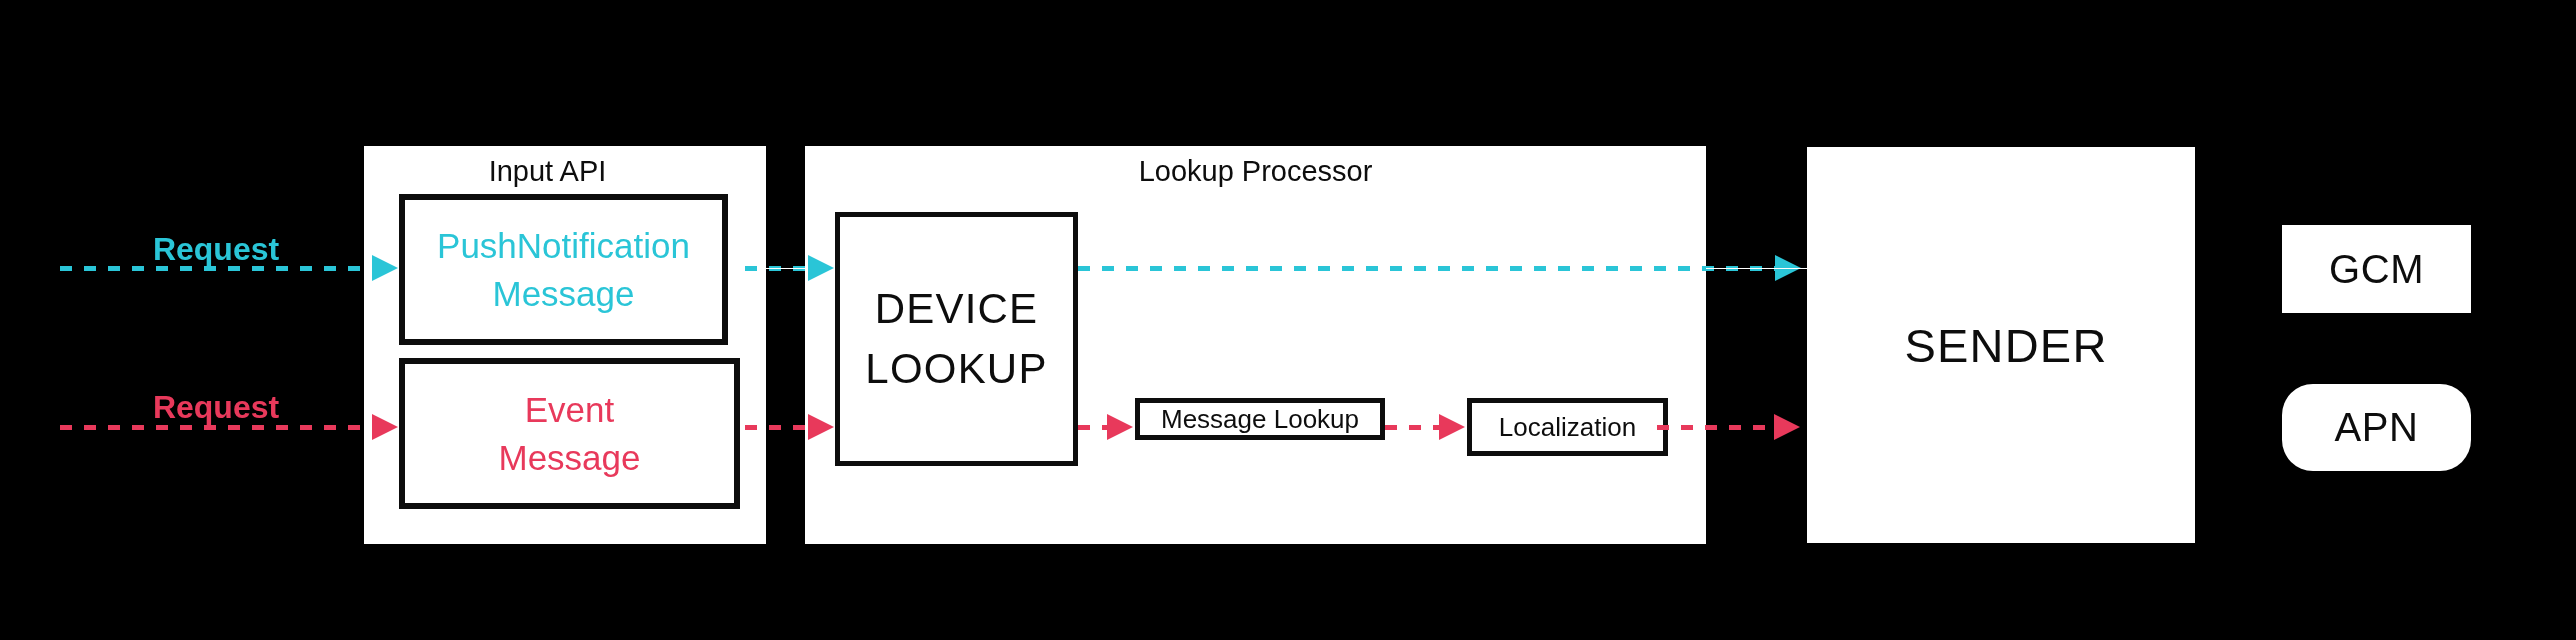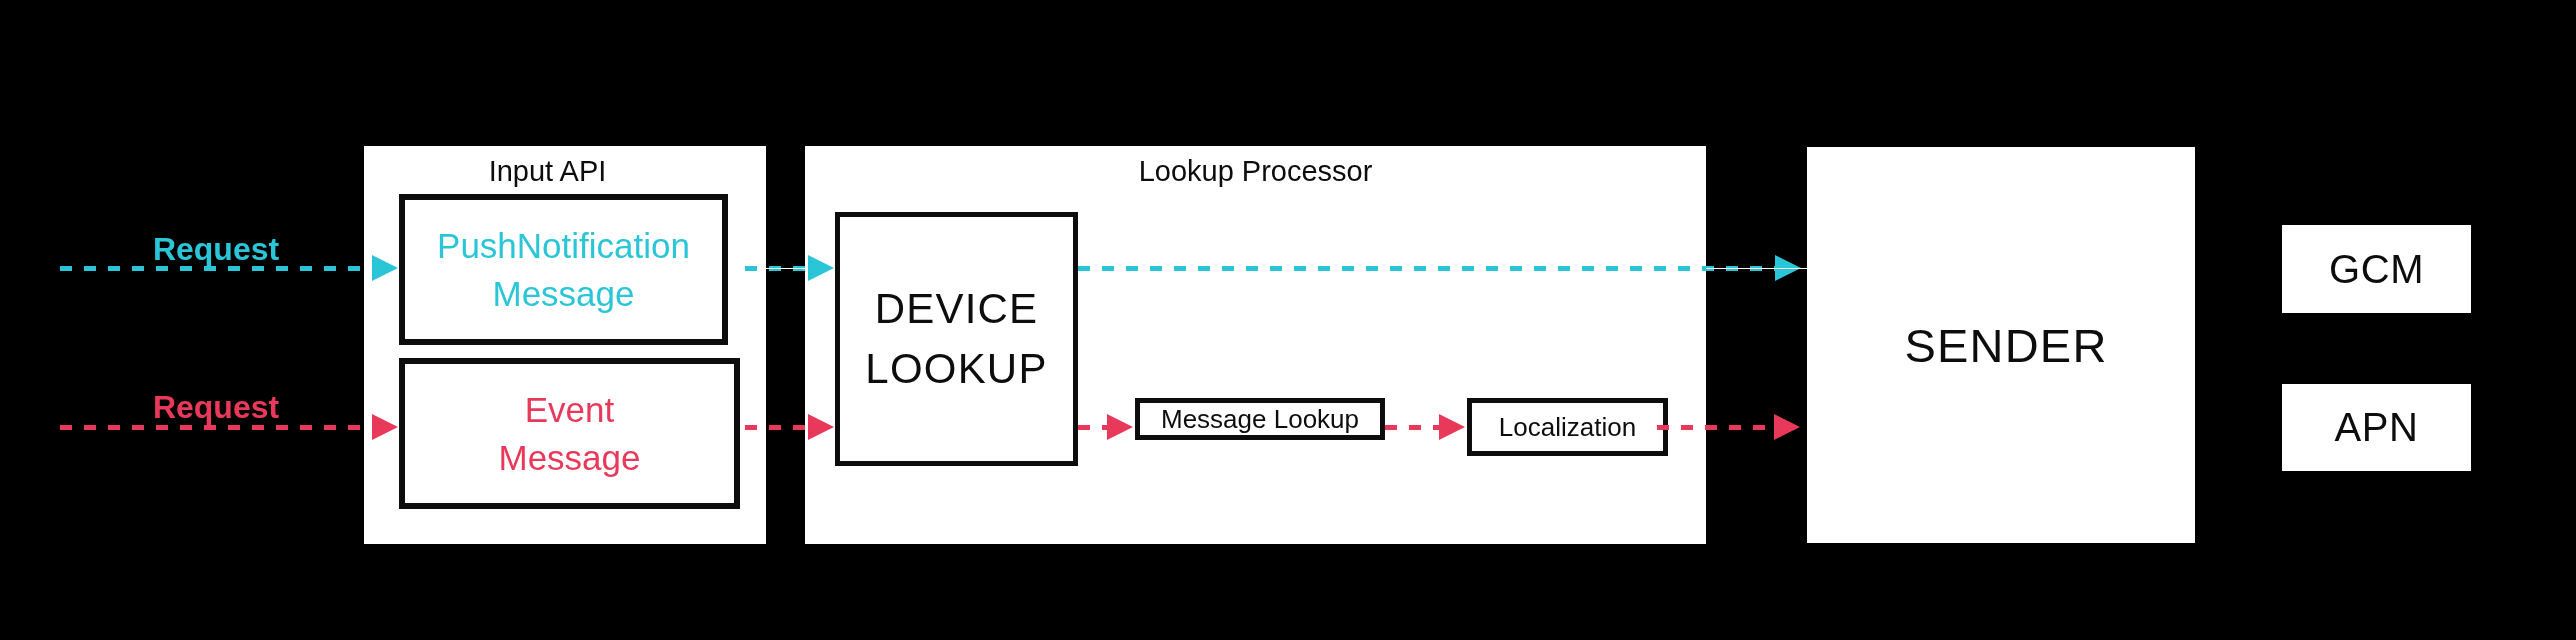--- a/index.html
+++ b/index.html
@@ -89,21 +89,21 @@
   <span class="line small-node-text">Localization</span>
 </div>
 
 <div class="big-center" style="left:1807px;top:147px;width:378px;height:396px;">
   <span class="sender-text">SENDER</span>
 </div>
 
 <div class="endpoint" style="left:2282px;top:225px;width:189px;height:88px;">
   <span class="endpoint-text">GCM</span>
 </div>
-<div class="endpoint" style="left:2282px;top:384px;width:189px;height:87px;">
+<div class="endpoint" style="left:2282px;top:384px;width:189px;height:87px;border-radius:31px;">
   <span class="endpoint-text">APN</span>
 </div>
 
 <div class="dashline cyan" style="left:60px;top:266px;width:307px;"></div>
 <div class="arrowhead cyan" style="left:372px;top:255px;"></div>
 
 <div class="dashline cyan" style="left:745px;top:266px;width:65px;"></div>
 <div class="arrowhead cyan" style="left:808px;top:255px;"></div>
 
 <div class="dashline cyan" style="left:1078px;top:266px;width:699px;"></div>

